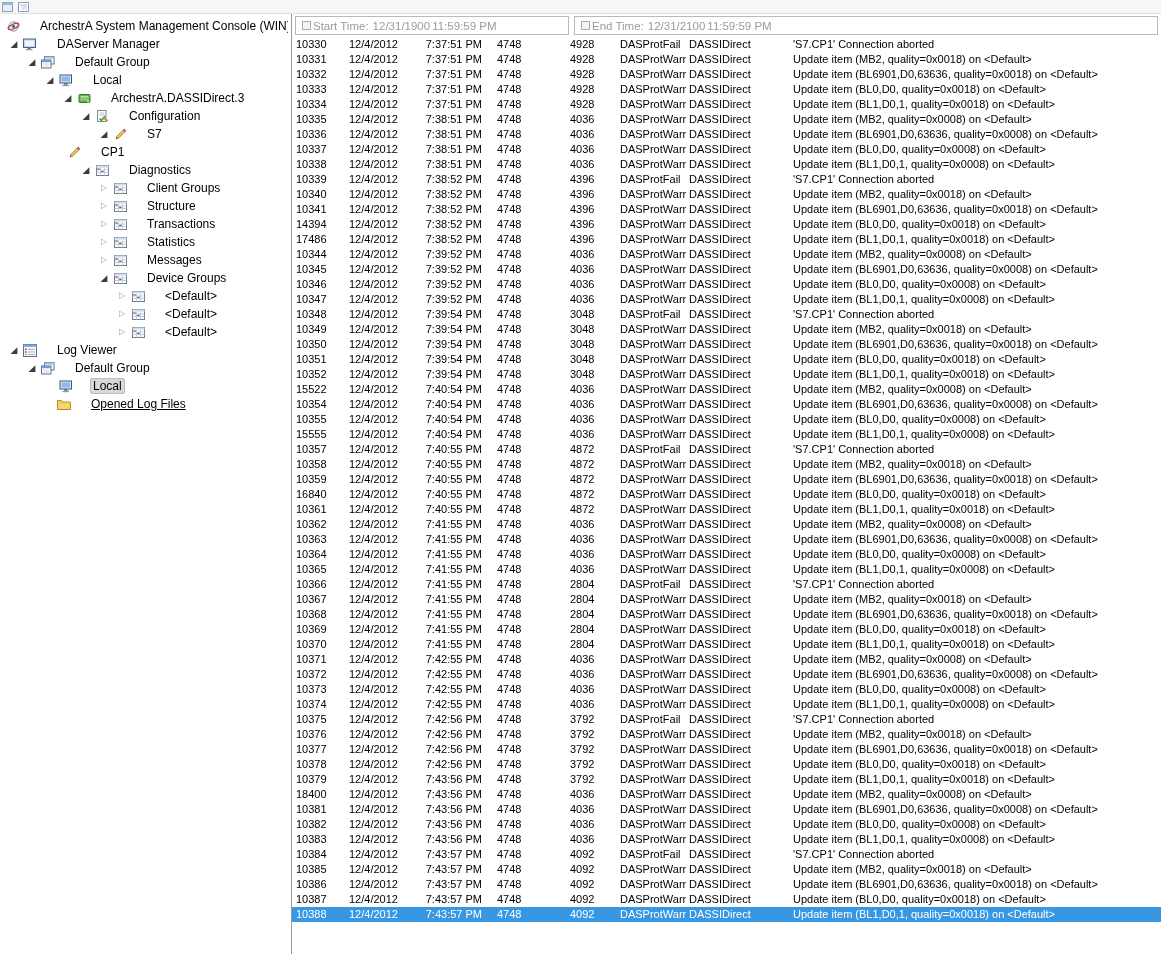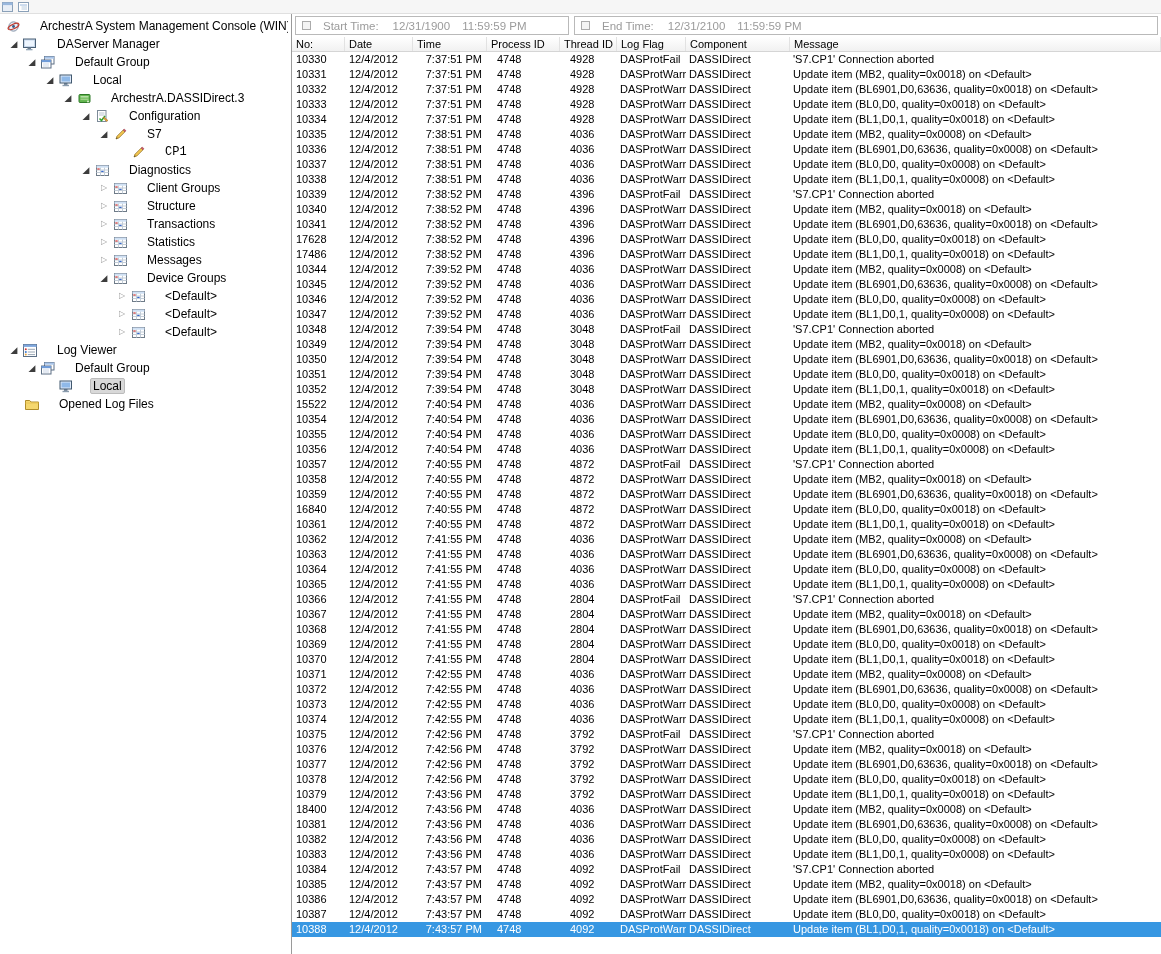--- a/index.html
+++ b/index.html
@@ -22,21 +22,21 @@
   .ticon svg{display:block}
   .tlabel{padding:1px 3px;margin-left:16px}
   .tlabel.tsel{background:#d8d8d8;border:1px solid #bcbcbc;border-radius:2px;padding:0 2px}
 
   .splitter{width:3px;flex:none;background:#fff;cursor:col-resize}
 
   
   .right-panel{flex:1;display:flex;flex-direction:column;min-width:0;border-left:1px solid #9a9a9a;background:#fff}
 
   .filterbar{height:23px;flex:none;display:flex;gap:5px;padding:2px 3px;background:#fff}
-  .filter-box{border:1px solid #b9b9b9;display:flex;align-items:center;gap:12px;padding:0 6px;color:#9b9b9b;font-size:11.5px;white-space:nowrap}
+  .filter-box{border:1px solid #b9b9b9;display:flex;align-items:center;gap:2px;padding:0 6px;color:#9b9b9b;font-size:11.5px;white-space:nowrap}
   .filter-box.start{flex:0 0 274px}
   .filter-box.end{flex:1}
   .fcheck{width:9px;height:9px;border:1px solid #ababab;background:#f4f4f4;flex:none}
   .fdate{margin-left:2px}
   .ftime{}
 
   
   .listview{flex:1;display:flex;flex-direction:column;min-height:0;font-size:11px}
   .lv-header{height:15px;flex:none;display:flex;background:linear-gradient(#ffffff,#f1f1f1);border-bottom:1px solid #d5d5d5;line-height:14px}
   .hcell{padding-left:4px;border-right:1px solid #e2e2e2;white-space:nowrap;overflow:hidden}
@@ -164,21 +164,21 @@
           <span class="ticon">
             <svg width="13" height="13" viewBox="0 0 13 13">
               <path d="M2 11 L3 8.2 L9.2 2 L11 3.8 L4.8 10 Z" fill="#f3c64f" stroke="#8a6a20" stroke-width="0.7"></path>
               <path d="M9.2 2 L11 3.8 L12 2.8 L10.2 1 Z" fill="#d85a6a" stroke="#8a3040" stroke-width="0.5"></path>
               <path d="M2 11 L3 8.2 L4.8 10 Z" fill="#caa23c"></path>
               <path d="M2 11 L2.6 9.6 L3.4 10.4 Z" fill="#3a3a3a"></path>
             </svg>
           </span>
           <span class="tlabel">S7</span>
         </div>
-        <div class="tree-row" style="padding-left: 114px; font-family: Liberation Mono, monospace;">
+        <div class="tree-row" style="padding-left: 50px;">
           <span class="expander"></span>
           <span class="ticon">
             <svg width="13" height="13" viewBox="0 0 13 13">
               <path d="M2 11 L3 8.2 L9.2 2 L11 3.8 L4.8 10 Z" fill="#f3c64f" stroke="#8a6a20" stroke-width="0.7"></path>
               <path d="M9.2 2 L11 3.8 L12 2.8 L10.2 1 Z" fill="#d85a6a" stroke="#8a3040" stroke-width="0.5"></path>
               <path d="M2 11 L3 8.2 L4.8 10 Z" fill="#caa23c"></path>
               <path d="M2 11 L2.6 9.6 L3.4 10.4 Z" fill="#3a3a3a"></path>
             </svg>
           </span>
           <span class="tlabel">CP1</span>
@@ -378,21 +378,21 @@
           <span class="ticon">
             <svg width="14" height="13" viewBox="0 0 14 13">
               <rect x="1" y="1" width="11.5" height="8" fill="#dfeafa" stroke="#41586e"></rect>
               <rect x="2.5" y="2.5" width="8.5" height="5" fill="#8fb9e8"></rect>
               <rect x="5" y="9" width="3.5" height="1.8" fill="#5d7287"></rect>
               <rect x="3.5" y="10.8" width="6.5" height="1.4" fill="#8a9cad"></rect>
             </svg>
           </span>
           <span class="tlabel tsel">Local</span>
         </div>
-        <div class="tree-row" style="padding-left: 8px;">
+        <div class="tree-row" style="padding-left: 40px; text-decoration: underline;">
           <span class="expander"></span>
           <span class="ticon">
             <svg width="14" height="12" viewBox="0 0 14 12">
               <path d="M0.5 2.5 h4.2 l1.3 1.5 h7.5 v7.5 h-13 Z" fill="#f5d76e" stroke="#b08d2a"></path>
               <path d="M0.5 5 h13" stroke="#e8c353"></path>
             </svg>
           </span>
           <span class="tlabel">Opened Log Files</span>
         </div>
       </div>
@@ -410,30 +410,20 @@
         </div>
         <div class="filter-box end">
           <span class="fcheck"></span>
           <span>End Time:</span>
           <span class="fdate">12/31/2100</span>
           <span class="ftime">11:59:59 PM</span>
         </div>
       </div>
 
       <div class="listview">
-        <div class="lv-header">
-            <div class="hcell c0">No:</div>
-            <div class="hcell c1">Date</div>
-            <div class="hcell c2">Time</div>
-            <div class="hcell c3">Process ID</div>
-            <div class="hcell c4">Thread ID</div>
-            <div class="hcell c5">Log Flag</div>
-            <div class="hcell c6">Component</div>
-            <div class="hcell c7">Message</div>
-          </div>
         <div class="lv-body">
             <div class="lrow">
               <div class="cell c0">10330</div>
               <div class="cell c1">12/4/2012</div>
               <div class="cell c2">7:37:51 PM</div>
               <div class="cell c3">4748</div>
               <div class="cell c4">4928</div>
               <div class="cell c5">DASProtFail</div>
               <div class="cell c6">DASSIDirect</div>
               <div class="cell c7">'S7.CP1' Connection aborted</div>
@@ -542,21 +532,21 @@
               <div class="cell c0">10341</div>
               <div class="cell c1">12/4/2012</div>
               <div class="cell c2">7:38:52 PM</div>
               <div class="cell c3">4748</div>
               <div class="cell c4">4396</div>
               <div class="cell c5">DASProtWarn</div>
               <div class="cell c6">DASSIDirect</div>
               <div class="cell c7">Update item (BL6901,D0,63636, quality=0x0018) on &lt;Default&gt;</div>
             </div>
             <div class="lrow">
-              <div class="cell c0">17628</div>
+              <div class="cell c0">14394</div>
               <div class="cell c1">12/4/2012</div>
               <div class="cell c2">7:38:52 PM</div>
               <div class="cell c3">4748</div>
               <div class="cell c4">4396</div>
               <div class="cell c5">DASProtWarn</div>
               <div class="cell c6">DASSIDirect</div>
               <div class="cell c7">Update item (BL0,D0, quality=0x0018) on &lt;Default&gt;</div>
             </div>
             <div class="lrow">
               <div class="cell c0">17486</div>
@@ -682,21 +672,21 @@
               <div class="cell c0">10355</div>
               <div class="cell c1">12/4/2012</div>
               <div class="cell c2">7:40:54 PM</div>
               <div class="cell c3">4748</div>
               <div class="cell c4">4036</div>
               <div class="cell c5">DASProtWarn</div>
               <div class="cell c6">DASSIDirect</div>
               <div class="cell c7">Update item (BL0,D0, quality=0x0008) on &lt;Default&gt;</div>
             </div>
             <div class="lrow">
-              <div class="cell c0">10356</div>
+              <div class="cell c0">15555</div>
               <div class="cell c1">12/4/2012</div>
               <div class="cell c2">7:40:54 PM</div>
               <div class="cell c3">4748</div>
               <div class="cell c4">4036</div>
               <div class="cell c5">DASProtWarn</div>
               <div class="cell c6">DASSIDirect</div>
               <div class="cell c7">Update item (BL1,D0,1, quality=0x0008) on &lt;Default&gt;</div>
             </div>
             <div class="lrow">
               <div class="cell c0">10357</div>

